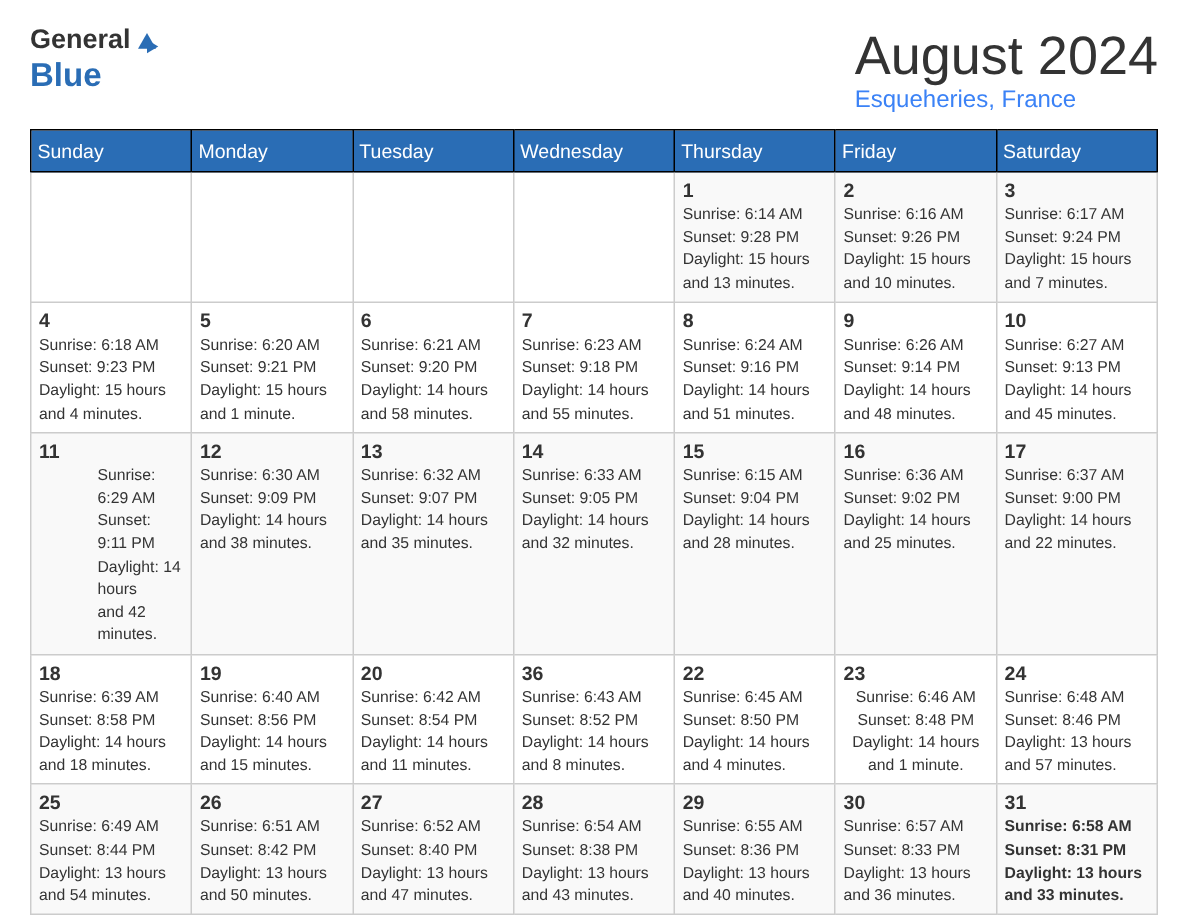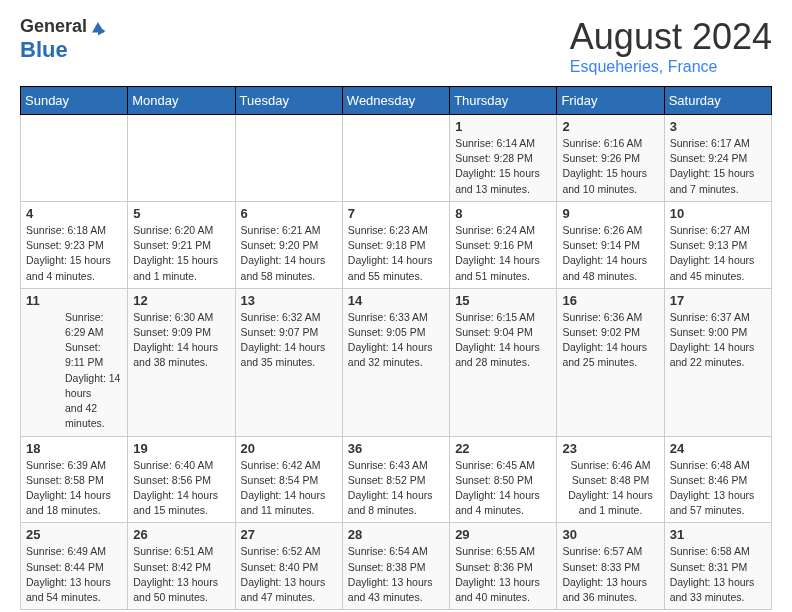--- a/index.html
+++ b/index.html
@@ -347,21 +347,21 @@
         </td>
         <td>
           <span class="day-num">30</span>
           <div class="day-info" style="white-space: pre-line;">Sunrise: 6:57 AM
 Sunset: 8:33 PM
 Daylight: 13 hours
 and 36 minutes.</div>
         </td>
         <td>
           <span class="day-num">31</span>
-          <div class="day-info" style="white-space: pre-line;">Sunrise: 6:58 AM
+          <div class="day-info" style="white-space: pre-line; font-weight: bold;">Sunrise: 6:58 AM
 Sunset: 8:31 PM
 Daylight: 13 hours
 and 33 minutes.</div>
         </td>
       </tr>
     </tbody>
 </table>
 
 <div class="footer-note">
   <span>Daylight hours</span>

